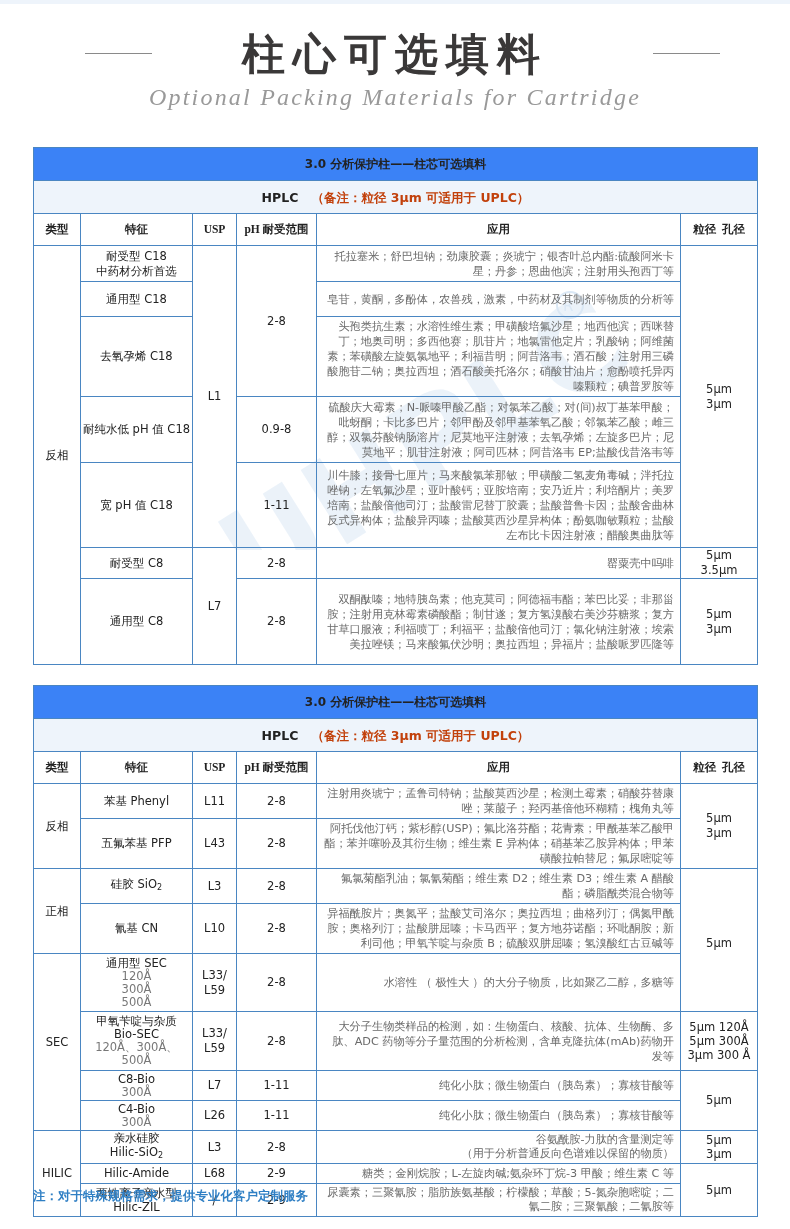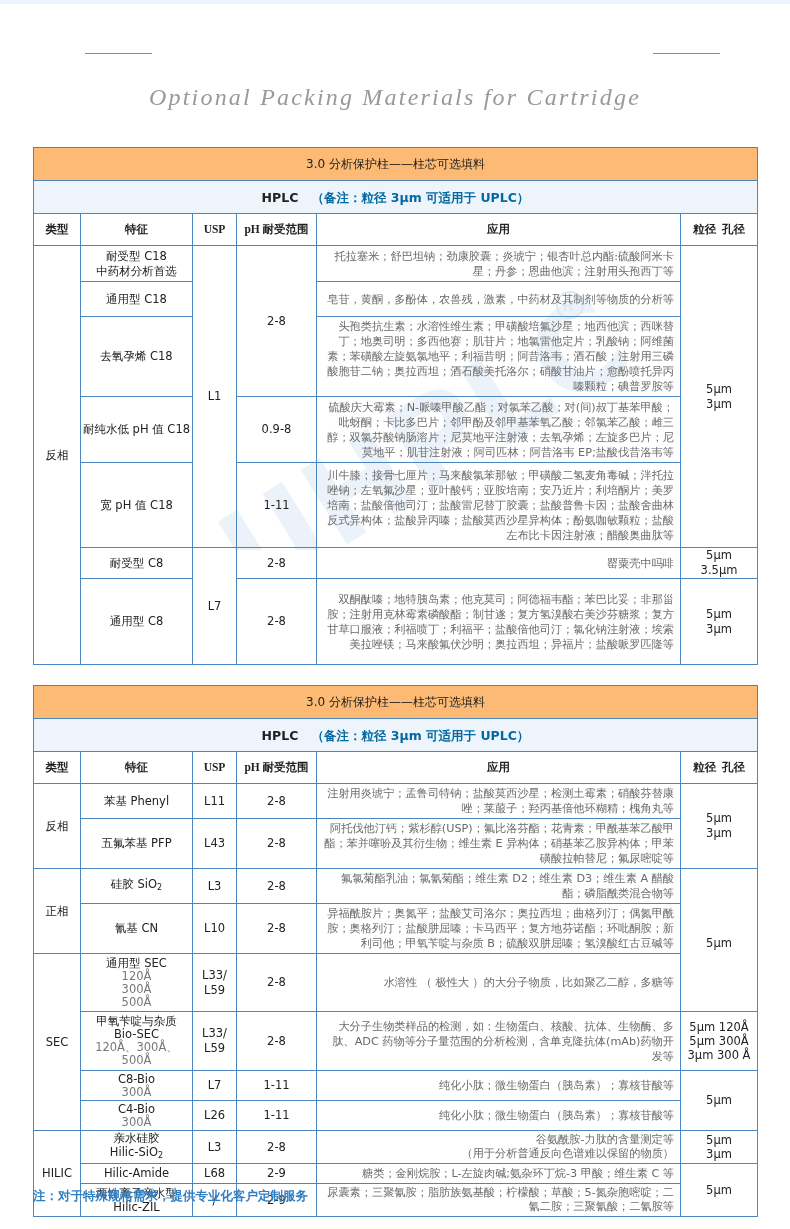--- a/index.html
+++ b/index.html
@@ -9,41 +9,42 @@
   .title-wrap { position: absolute; left: 0; top: 20px; width: 790px; height: 70px; }
   .title-line { position: absolute; top: 33px; height: 1px; background: #8a8a8a; }
   .title-line.l { left: 85px; width: 67px; }
   .title-line.r { left: 371px; width: 67px; }
   .main-title { position: absolute; left: 0; width: 790px; top: 6px; text-align: center; font-size: 43px; font-weight: bold; color: #3a3838; letter-spacing: 8px; font-family: "DejaVu Sans", sans-serif; }
   .subtitle { position: absolute; left: 0; top: 84px; width: 790px; text-align: center; font-family: "Liberation Serif", "DejaVu Serif", serif; font-style: italic; font-size: 24px; color: #999; letter-spacing: 2.2px; }
 
   table.spec { position: absolute; left: 33px; width: 724px; border-collapse: collapse; table-layout: fixed; font-size: 11.5px; }
   table.spec td { border: 1px solid #4a86c2; text-align: center; vertical-align: middle; line-height: 15px; color: #222; }
   table.spec td.app { text-align: right; color: #6a6a6a; padding: 2px 6px 2px 6px; font-size: 11.2px; line-height: 15px; }
-  table.spec tr.trow td { height: 33px; font-weight: normal; font-size: 12px; color: #222; background: #fdba74; }
+  table.spec tr.trow td { height: 33px; font-weight: bold; font-size: 12px; color: #222; background: #3b82f6; }
   table.spec tr.hrow td { height: 33px; font-weight: bold; font-size: 12.5px; background: #eef4fb; color: #222; }
-  table.spec tr.hrow .note { color: #0369a1; }
+  table.spec tr.hrow .note { color: #c2410c; }
   table.spec tr.colh td { height: 32px; font-weight: bold; font-size: 11.5px; color: #222; font-family: Liberation Serif, serif; }
   .sub { font-size: 8px; vertical-align: -2px; }
   .ang { color: #777; font-weight: normal; }
 
   #t1 { top: 147px; }
   #t2 { top: 685px; }
 
   .watermark { position: absolute; left: 160px; top: 270px; width: 480px; height: 280px; pointer-events: none; }
   .footnote { position: absolute; left: 33px; top: 1188px; font-size: 12.5px; font-weight: bold; color: #2f7fc4; }
 </style>
 </head>
 <body>
 
 <div class="topband"></div>
 
 <div class="title-wrap">
   <div class="title-line l"></div>
   <div class="title-line r" style="left:653px;"></div>
+  <div class="main-title">柱心可选填料</div>
 </div>
 <div class="subtitle">Optional Packing Materials for Cartridge</div>
 
 <svg class="watermark" viewBox="0 0 480 280">
   <text x="20" y="250" transform="rotate(-32 200 160)" font-family="DejaVu Sans, sans-serif" font-weight="bold" font-size="120" fill="#dbe8f5" opacity="0.55">UHPLC</text>
   <circle cx="410" cy="35" r="13" fill="none" stroke="#dbe8f5" stroke-width="2"></circle>
   <text x="403" y="41" font-size="15" fill="#dbe8f5" font-family="DejaVu Sans, sans-serif">R</text>
 </svg>
 
 <table class="spec" id="t1">

